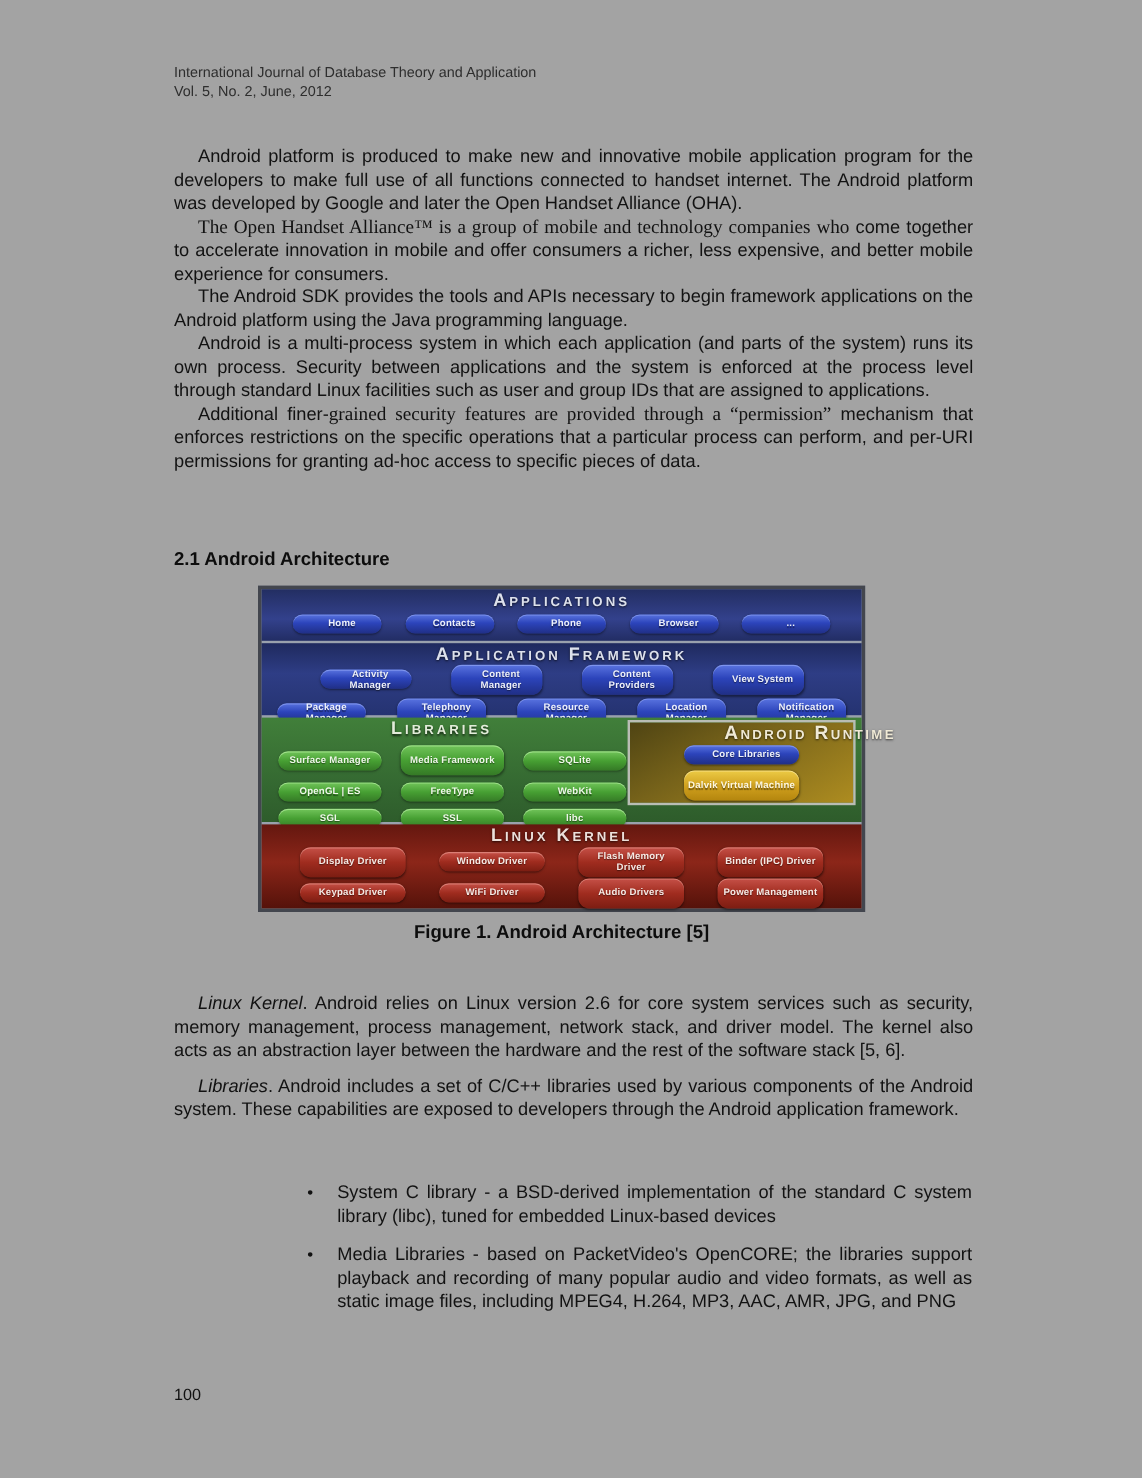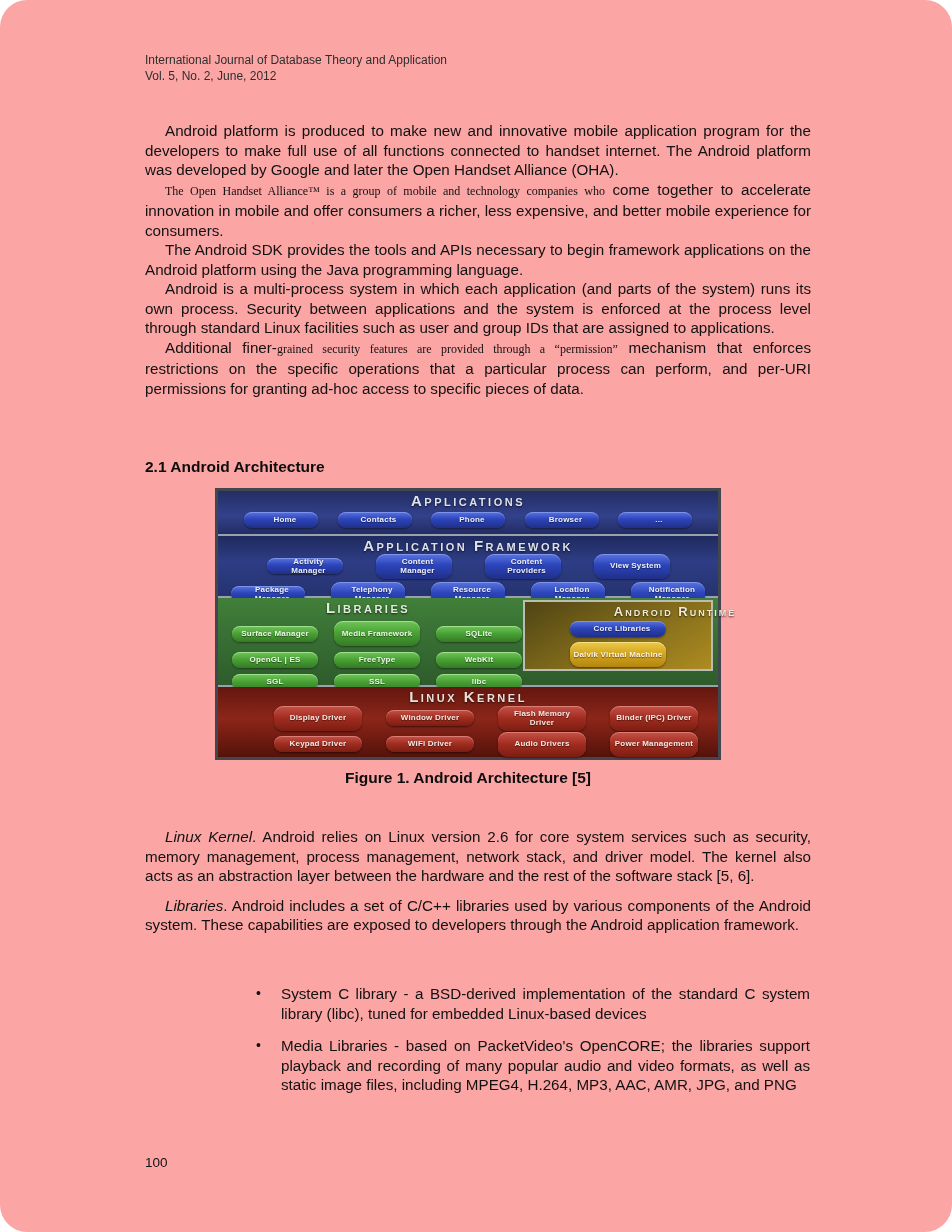--- a/index.html
+++ b/index.html
@@ -1,31 +1,31 @@
 <!DOCTYPE html>
 <html><head>
 <meta charset="utf-8">
 <style>
   * { box-sizing: border-box; }
   html,body { margin:0; padding:0; background:#ffffff; }
   .page {
-    position: relative; width: 952px; height: 1232px; background: #fca5a5;
-    font-family: "Liberation Sans", sans-serif; color: #161616; overflow: hidden; border-radius: 27px;
+    position: relative; width: 952px; height: 1232px; background: #a3a3a3;
+    font-family: "Liberation Sans", sans-serif; color: #161616; overflow: hidden;
   }
   .journal-header {
     position: absolute; left: 145px; top: 53px;
     font-size: 12px; line-height: 15.5px; color: #2e2e2e;
   }
   .text-block { position: absolute; left: 145px; width: 666px; font-size: 15.2px; line-height: 19.5px; text-align: justify; color:#121212; }
   .tb1 { top: 121px; }
   .tb2 { top: 827px; }
   .text-block p { margin: 0; text-indent: 20px; }
   .text-block p + p { margin-top: 0; }
   .tb2 p + p { margin-top: 10px; }
-  .serif { font-family: "Liberation Serif", serif; font-size: 12px; }
+  .serif { font-family: "Liberation Serif", serif; font-size: 16px; }
   .lead-italic { font-style: italic; }
   .section-heading {
     position: absolute; left: 145px; top: 458px;
     font-size: 15.5px; font-weight: bold; color: #0d0d0d;
   }
   
   .figure {
     position: absolute; left: 215px; top: 488px; width: 506px; height: 272px;
     border: 3px solid #43464e; background: #99a1ad;
     display: flex; flex-direction: column; gap: 2px;
@@ -67,24 +67,24 @@
   .libs-grid {
     position: absolute; left: 14px; top: 23px; width: 290px;
     display: grid; grid-template-columns: repeat(3, 86px); column-gap: 16px; row-gap: 6px;
     align-items: center; justify-items: stretch;
   }
   .runtime-box {
     position: absolute; right: 5px; top: 2px; width: 190px; height: 71px;
     border: 2px solid #b9bdb4;
     background: linear-gradient(150deg,#4f4413 0%,#77631a 40%,#ad8c20 100%);
   }
-  .runtime-box .panel-title { letter-spacing: 2px; font-size: 13px; color: #efe9d5; }
+  .runtime-box .panel-title { letter-spacing: 2px; font-size: 16px; color: #efe9d5; }
   .runtime-pills { display: flex; flex-direction: column; align-items: center; gap: 5px; margin-top: 3px; }
   .runtime-pills .pill { width: 96px; }
-  .kernel-row { display: flex; justify-content: space-between; align-items: center; padding: 0 20px; height: 26px; margin-left: 36px; }
+  .kernel-row { display: flex; justify-content: space-between; align-items: center; padding: 0 32px; height: 26px; }
   .kernel-row1 { margin-top: 2px; }
   .kernel-row .pill { width: 88px; }
   .figure-caption {
     position: absolute; left: 215px; top: 769px; width: 506px; text-align: center;
     font-weight: bold; font-size: 15.5px; color: #0d0d0d;
   }
   
   .bullets { position: absolute; left: 256px; top: 984px; width: 554px; }
   .bullet { display: flex; margin-bottom: 13px; }
   .bullet-marker { width: 25px; font-size: 14px; line-height: 19.5px; color: #111; }

